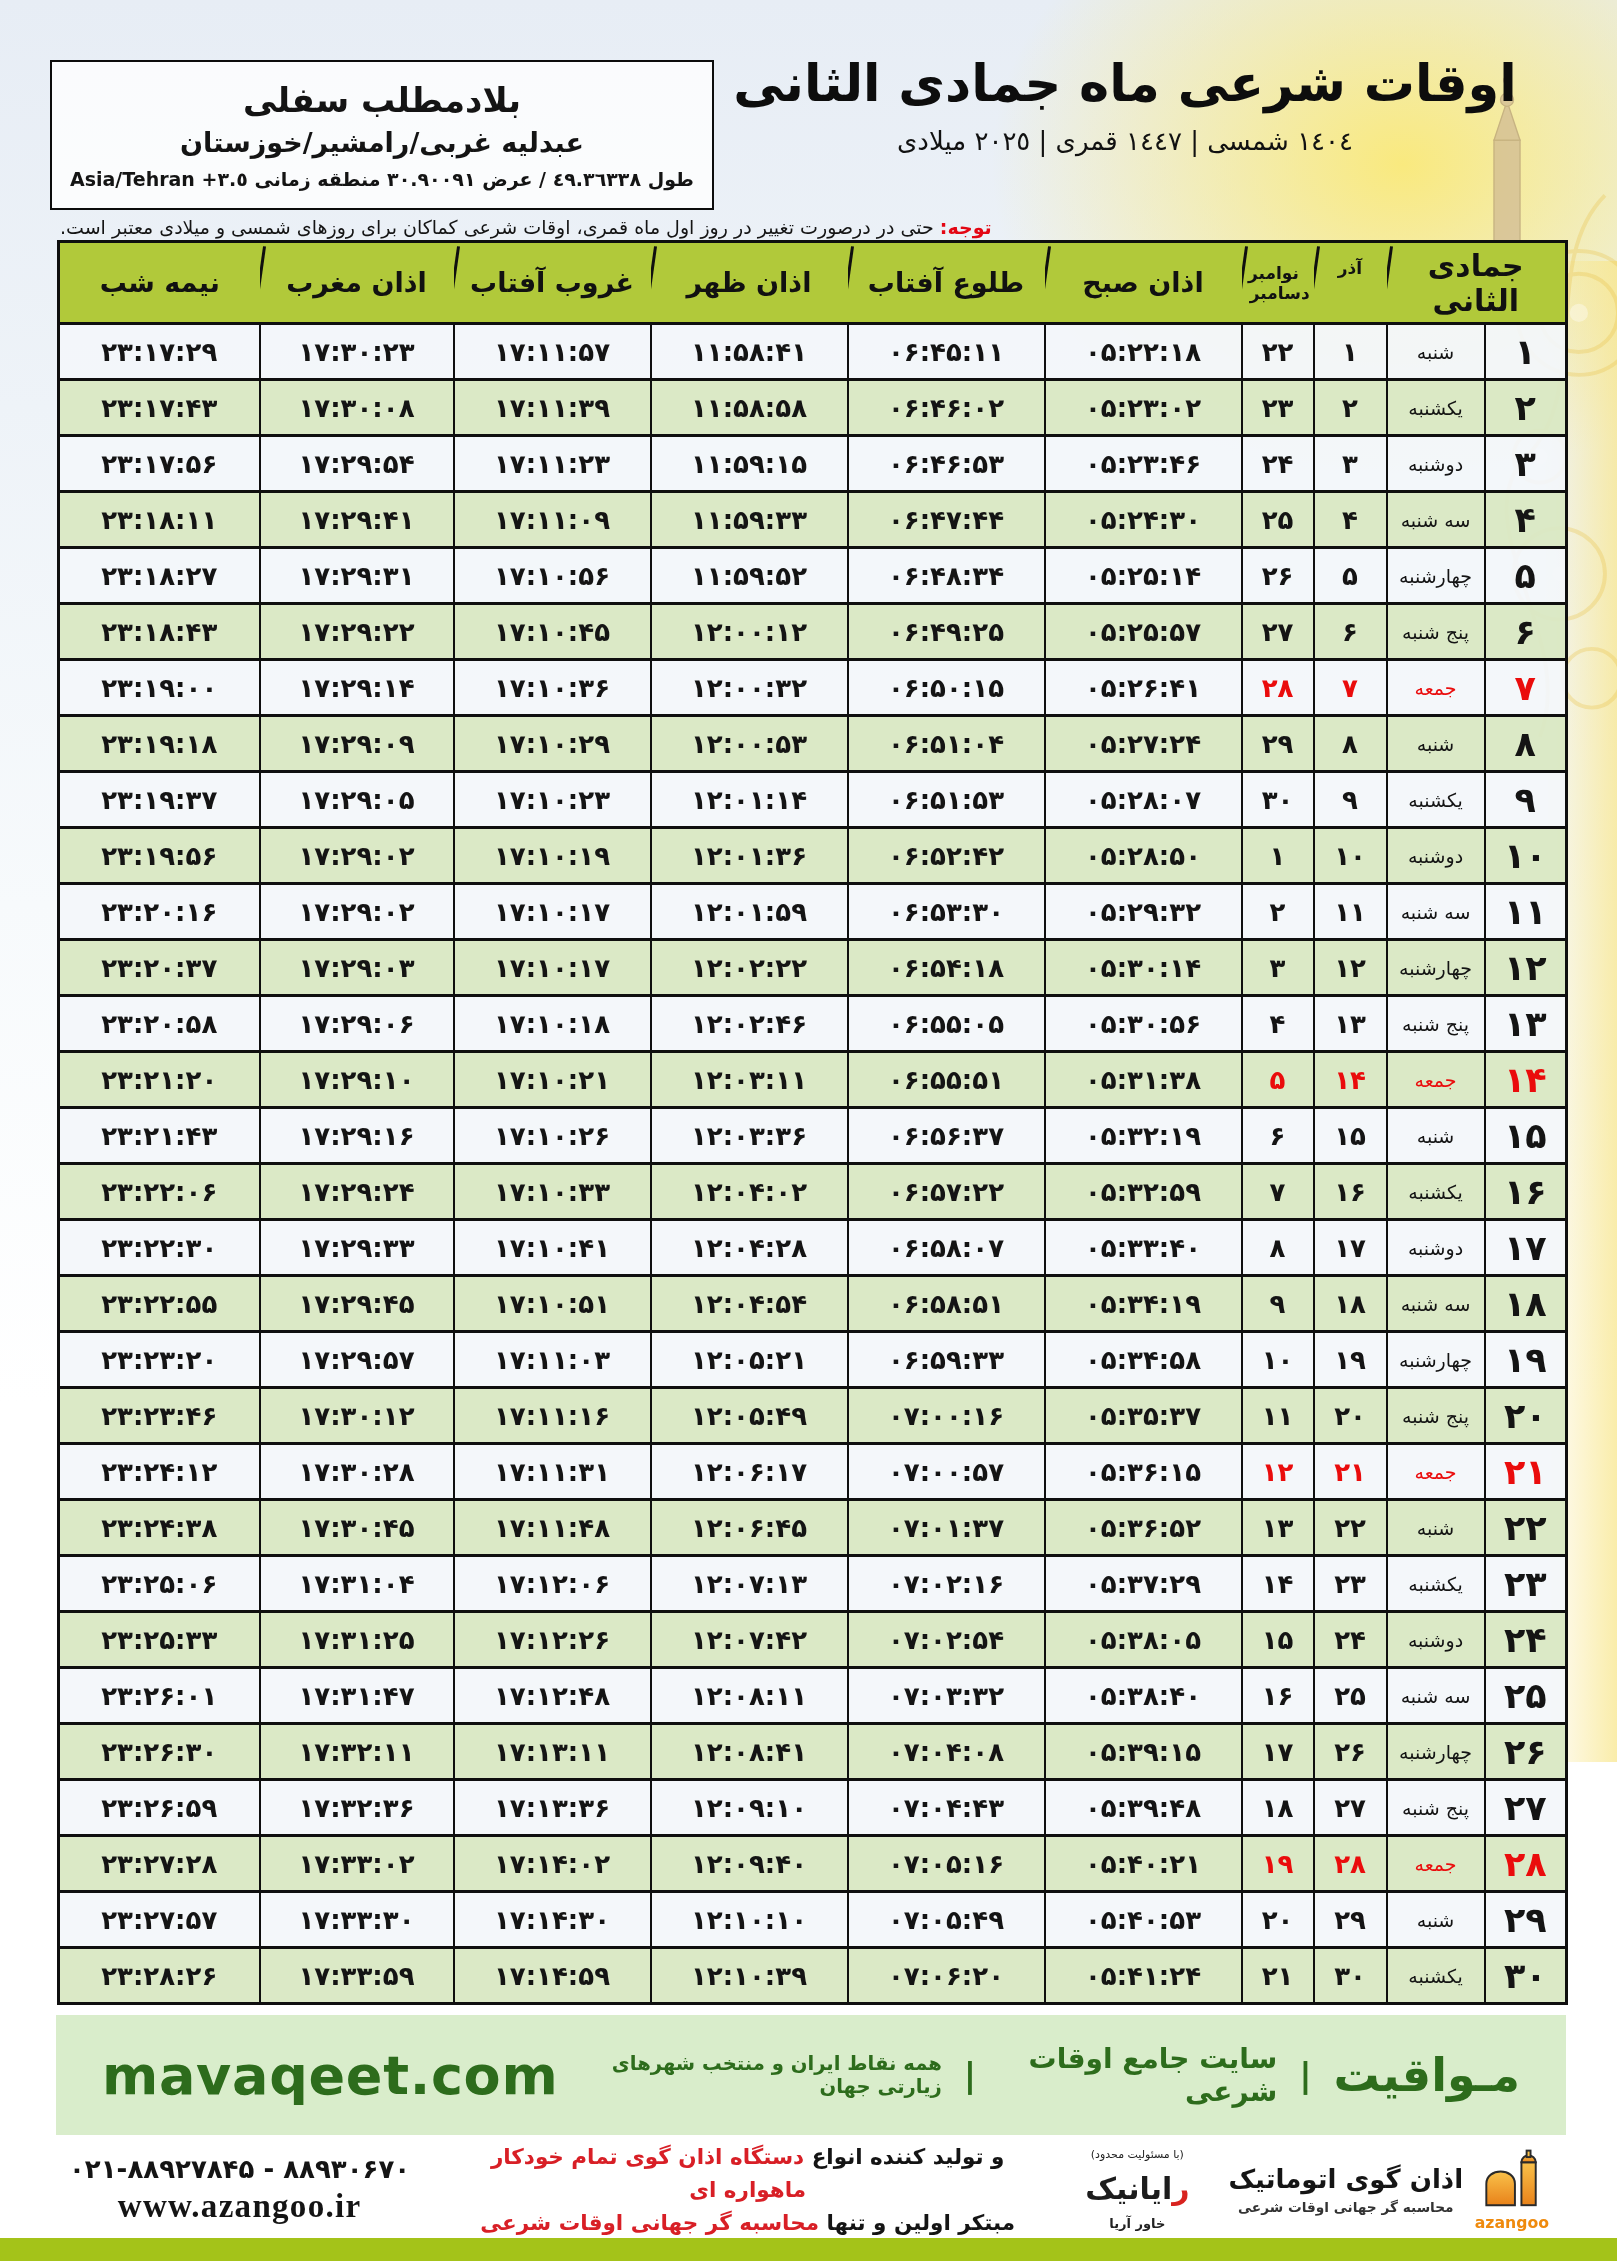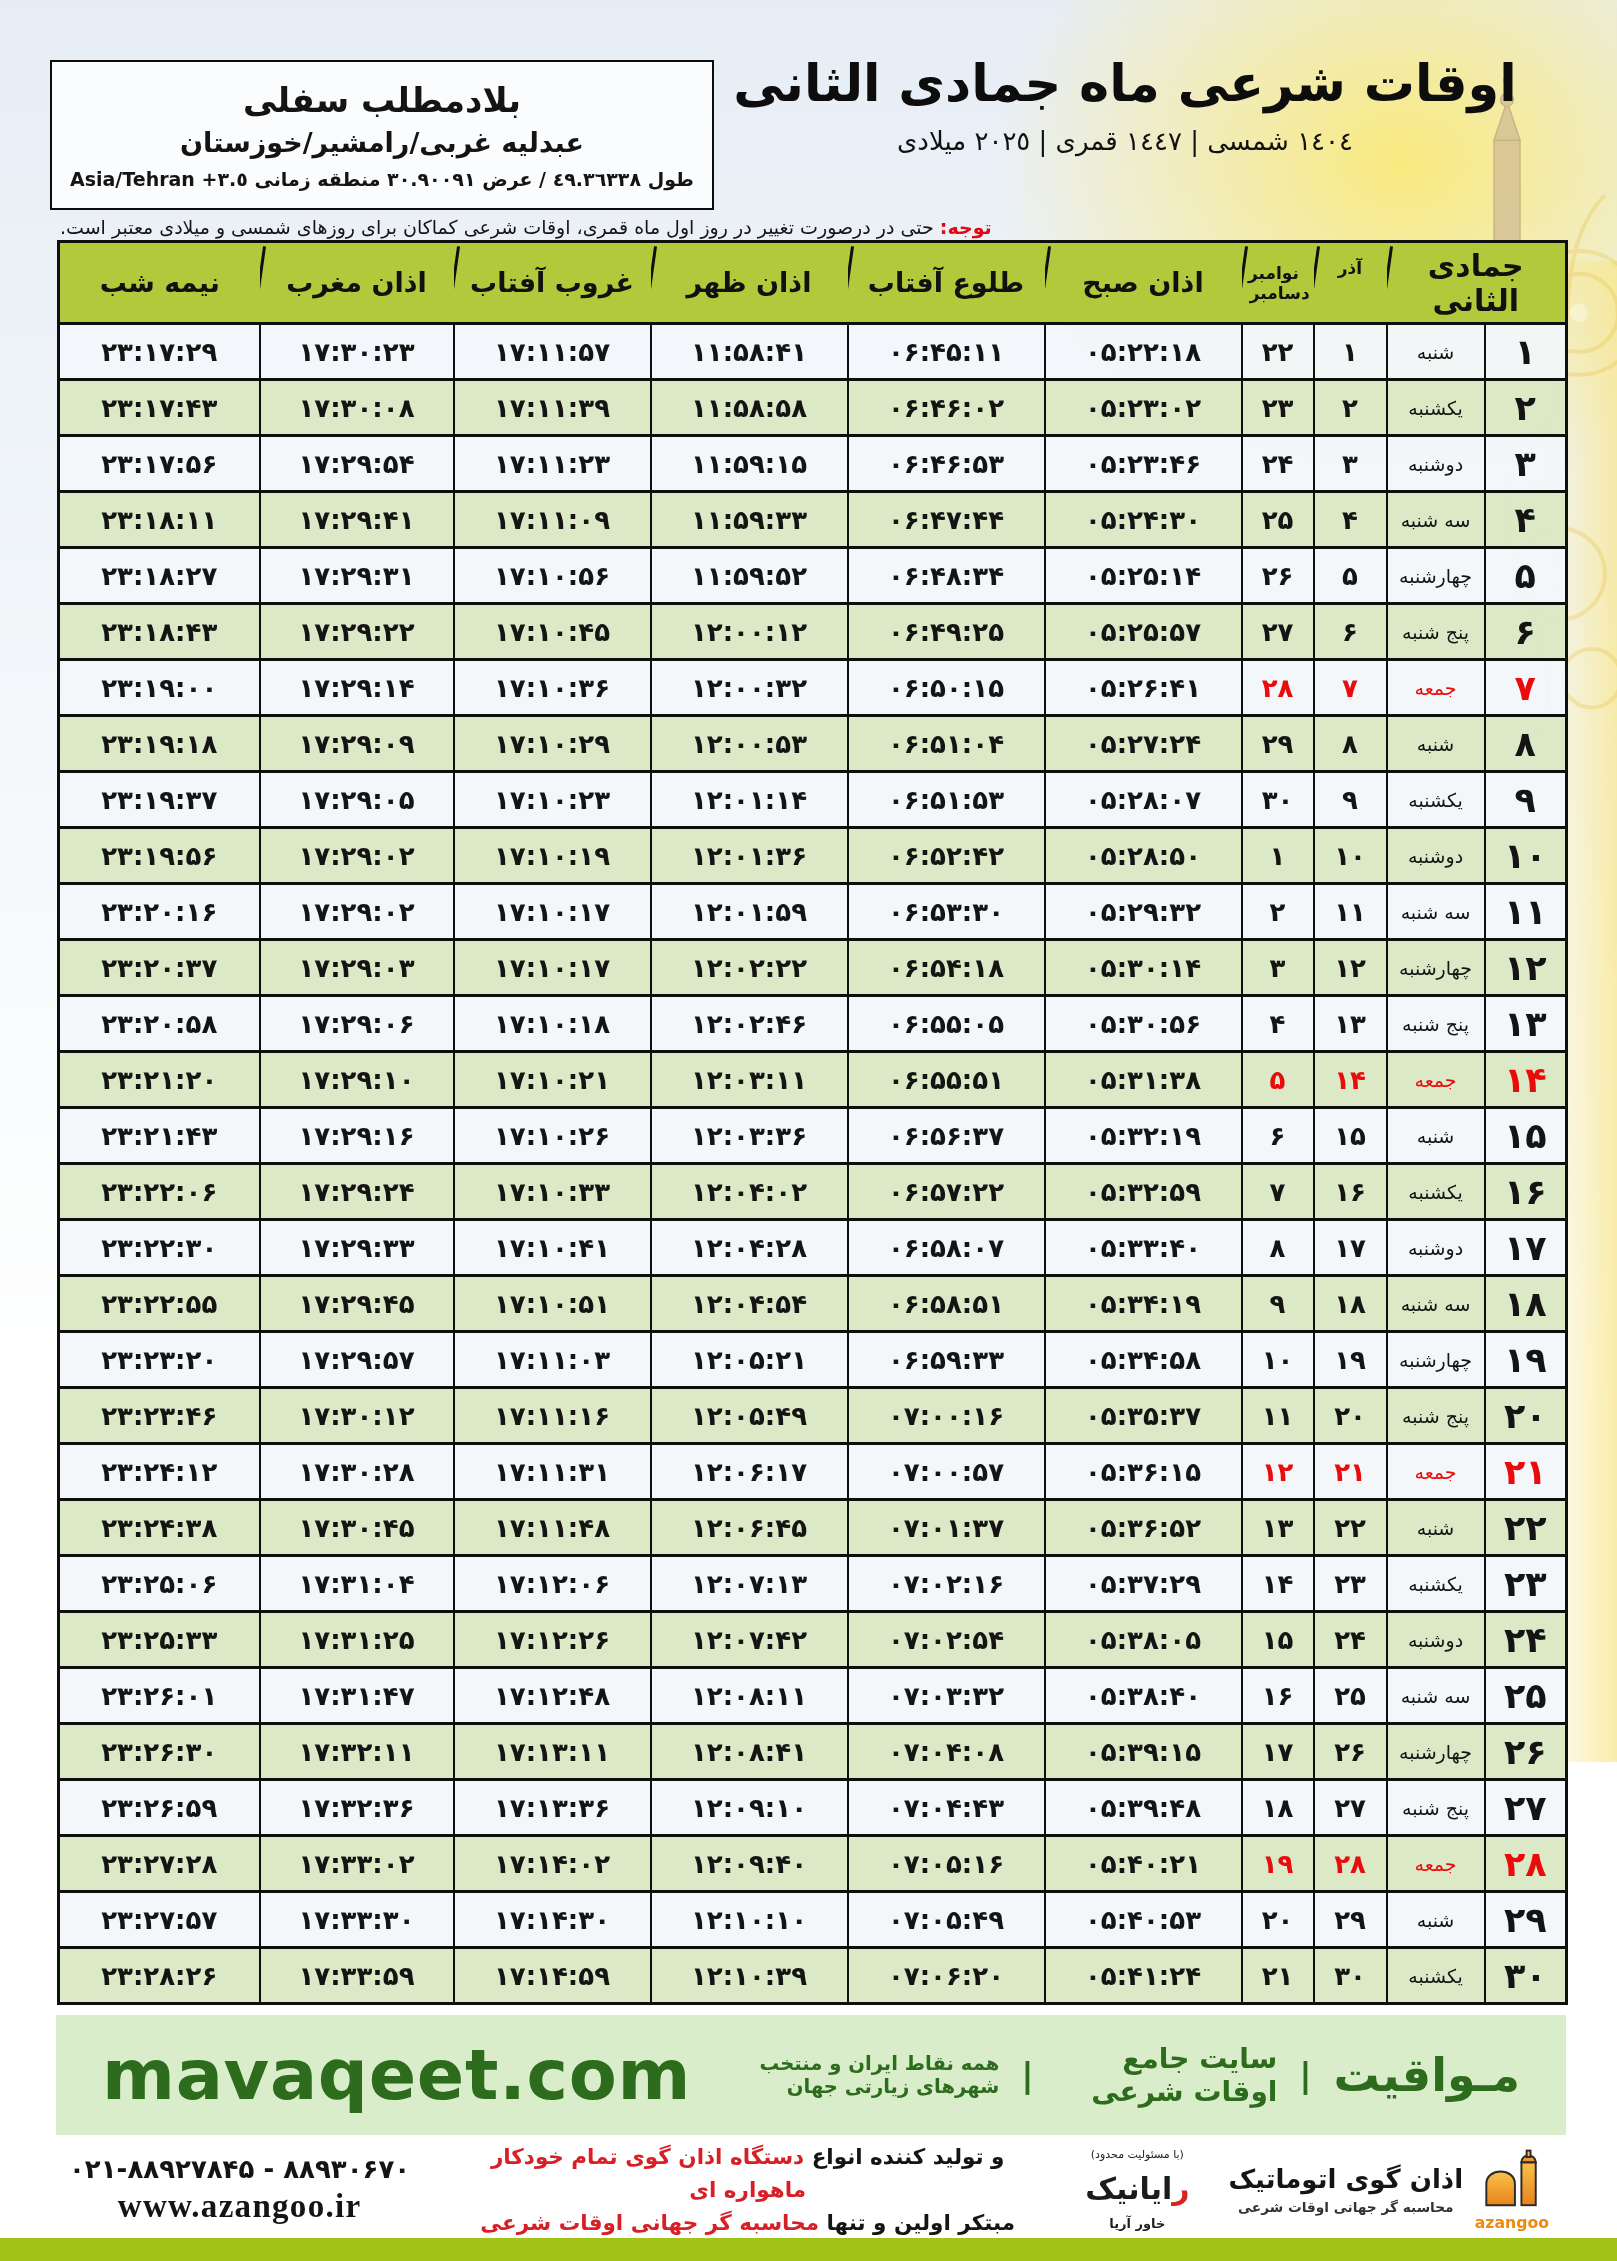--- a/index.html
+++ b/index.html
@@ -52,21 +52,21 @@
   td.c-week{font-size:19px;}
   td.c-cal{font-size:26px;font-weight:bold;}
   tr.friday td.c-day,tr.friday td.c-week,tr.friday td.c-cal{color:#ea0c0c;}
   
   .mv-bar{top:2015px;left:56px;width:1510px;height:120px;background:#d9edcb;direction:rtl;
     display:flex;align-items:center;padding:0 46px;box-sizing:border-box;color:#2d6c1c;gap:18px;}
   .mv-brand{font-size:46px;font-weight:bold;}
   .mv-sep{font-size:34px;font-weight:bold;margin:0 3.9px;}
   .mv-site{font-size:28px;font-weight:bold;}
   .mv-cov{font-size:19.6px;font-weight:bold;}
-  .mv-domain{font-size:70px;font-weight:bold;direction:ltr;margin-right:auto;letter-spacing:0.7px;}
+  .mv-domain{font-size:54px;font-weight:bold;direction:ltr;margin-right:auto;letter-spacing:0.7px;}
   
   .strip{top:2141px;left:0;width:1618px;height:97px;direction:rtl;display:flex;
     align-items:center;padding:0 69px;box-sizing:border-box;gap:39px;}
   .az-logo{display:flex;align-items:center;gap:11.7px;}
   .az-texts{text-align:center;}
   .az-title{font-size:26px;font-weight:bold;color:#151515;}
   .az-tag{font-size:13.7px;font-weight:bold;color:#333;margin-top:5.2px;}
   .az-iconcol{display:flex;flex-direction:column;align-items:center;}
   .az-name{font-size:15.7px;font-weight:bold;color:#ef8a0d;}
   .ray-logo{display:flex;flex-direction:column;align-items:center;gap:10px;}

